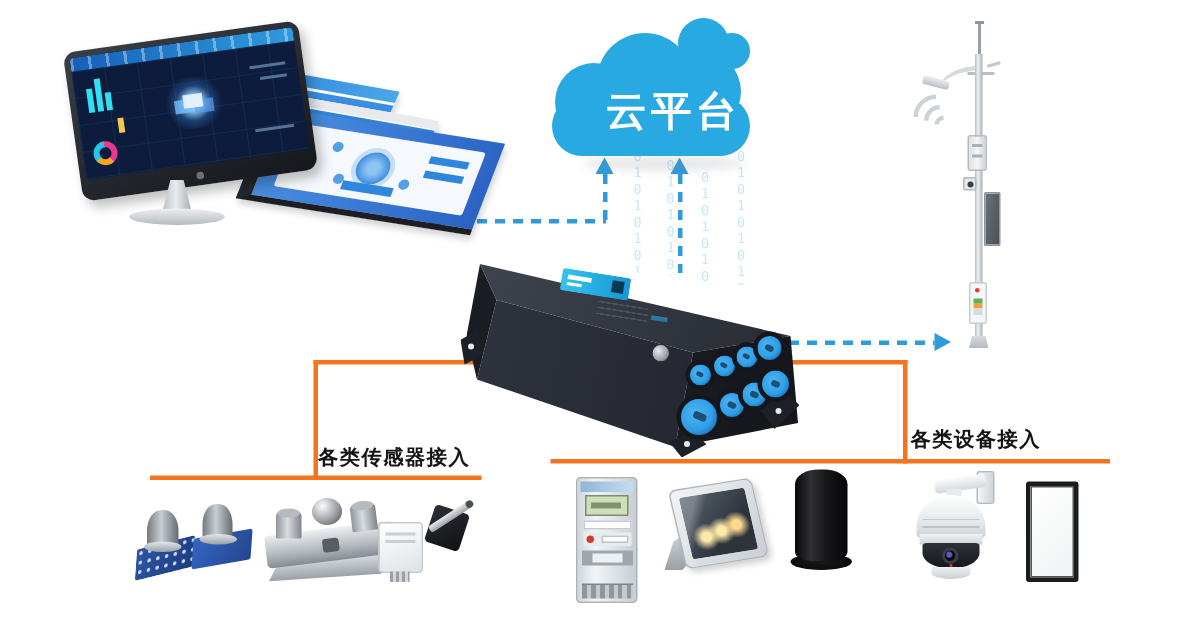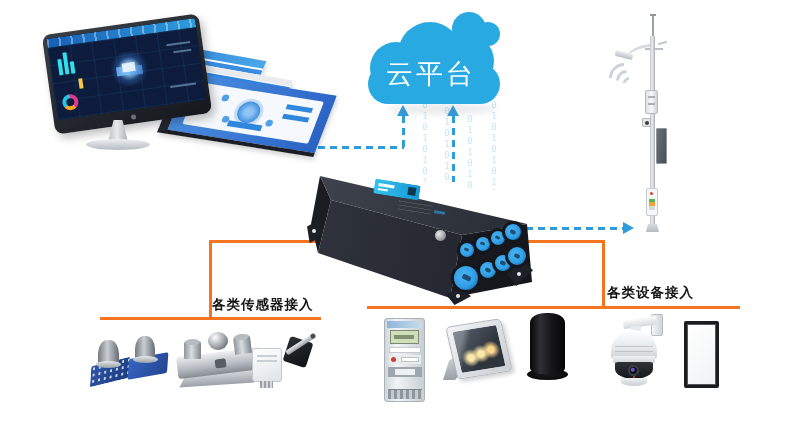--- a/index.html
+++ b/index.html
@@ -4,22 +4,22 @@
 <style>
   * { margin:0; padding:0; box-sizing:border-box; }
   html,body { background:#fff; }
   body { font-family:"Liberation Sans","DejaVu Sans",sans-serif; }
   .stage { position:relative; width:800px; height:421px; background:#fff; overflow:hidden; }
 
   
   .cloud { position:absolute; left:368px; top:12px; width:132px; height:98px; }
   .cloud .lobe { position:absolute; border-radius:50%; background:#29a9e1; }
   .cloud .bar  { position:absolute; left:0; top:52px; width:132px; height:40px; border-radius:20px; background:#29a9e1; }
-  .cloud-label { position:absolute; left:0; right:6px; top:44px; text-align:center; color:#fff;
-                 font-size:27px; font-weight:400; letter-spacing:3px; }
+  .cloud-label { position:absolute; left:0; right:6px; top:44px; text-align:right; color:#fff;
+                 font-size:27px; font-weight:700; letter-spacing:3px; }
   .cloud-shadow { position:absolute; left:388px; top:104px; width:110px; height:10px; border-radius:50%;
                   background:rgba(120,130,140,.18); filter:blur(3px); }
 
   
   .dash-h { position:absolute; height:3px;
             background:repeating-linear-gradient(90deg,#2e9bdc 0,#2e9bdc 7px,transparent 7px,transparent 12px); }
   .dash-v { position:absolute; width:3px;
             background:repeating-linear-gradient(180deg,#2e9bdc 0,#2e9bdc 7px,transparent 7px,transparent 12px); }
   .arr { position:absolute; width:0; height:0; }
   .arr-left  { border-top:6px solid transparent; border-bottom:6px solid transparent; border-right:11px solid #2e9bdc; }

